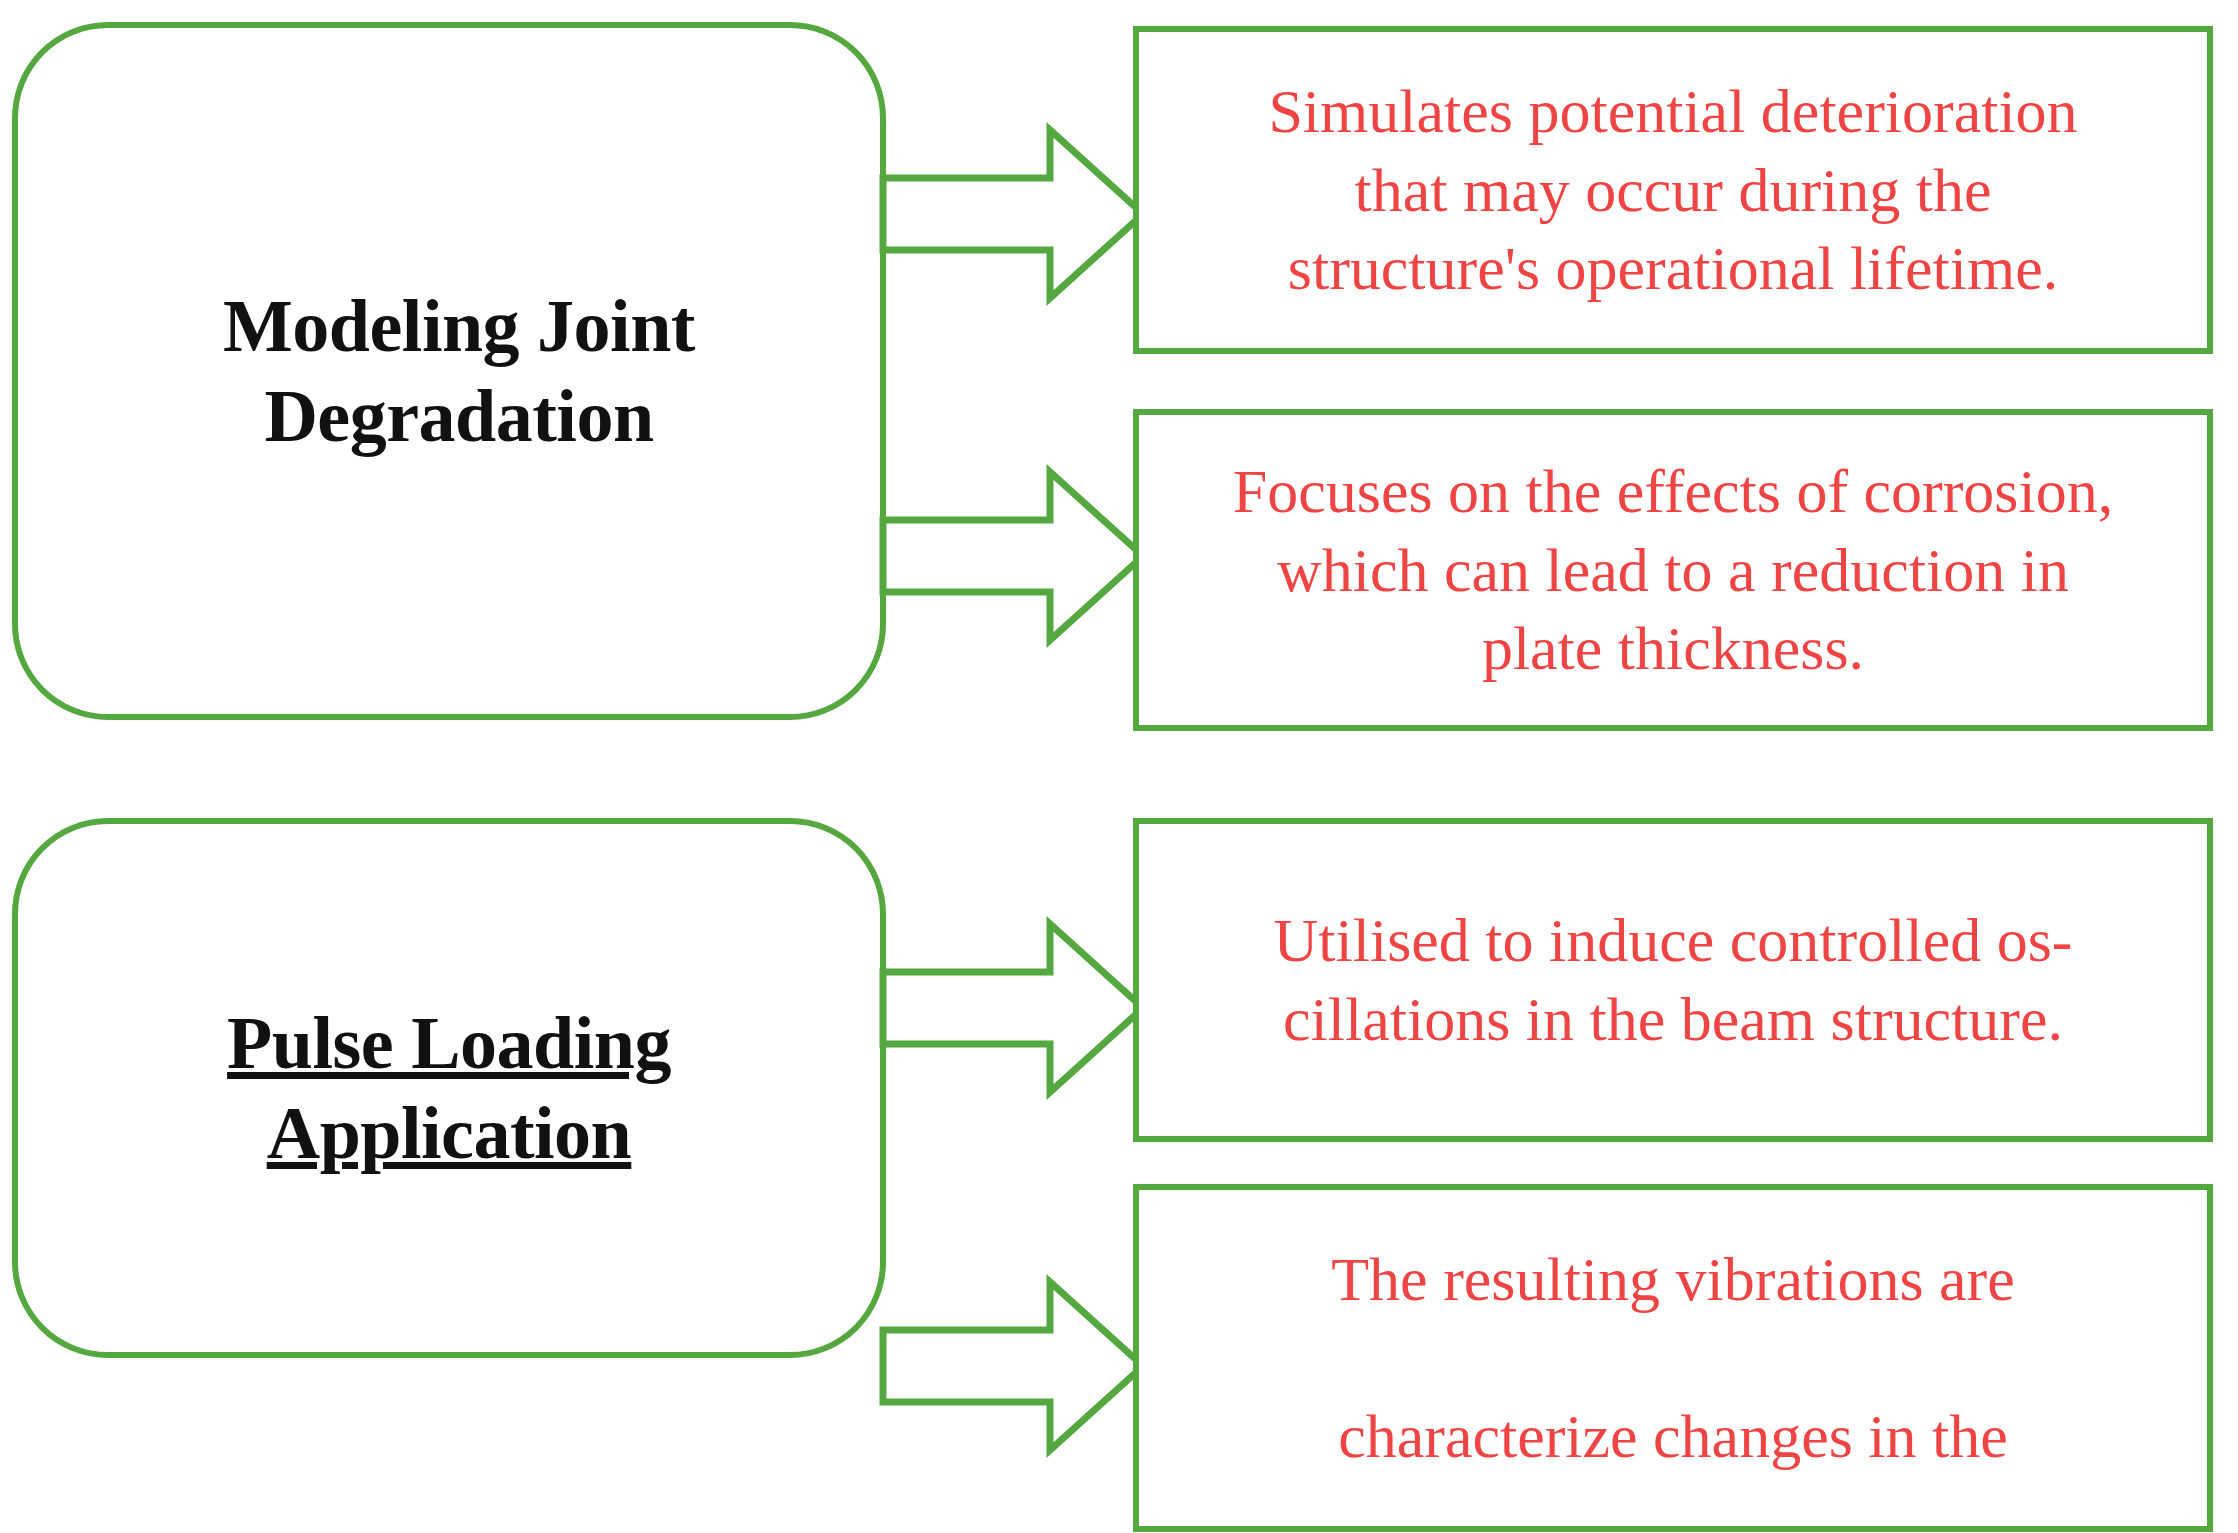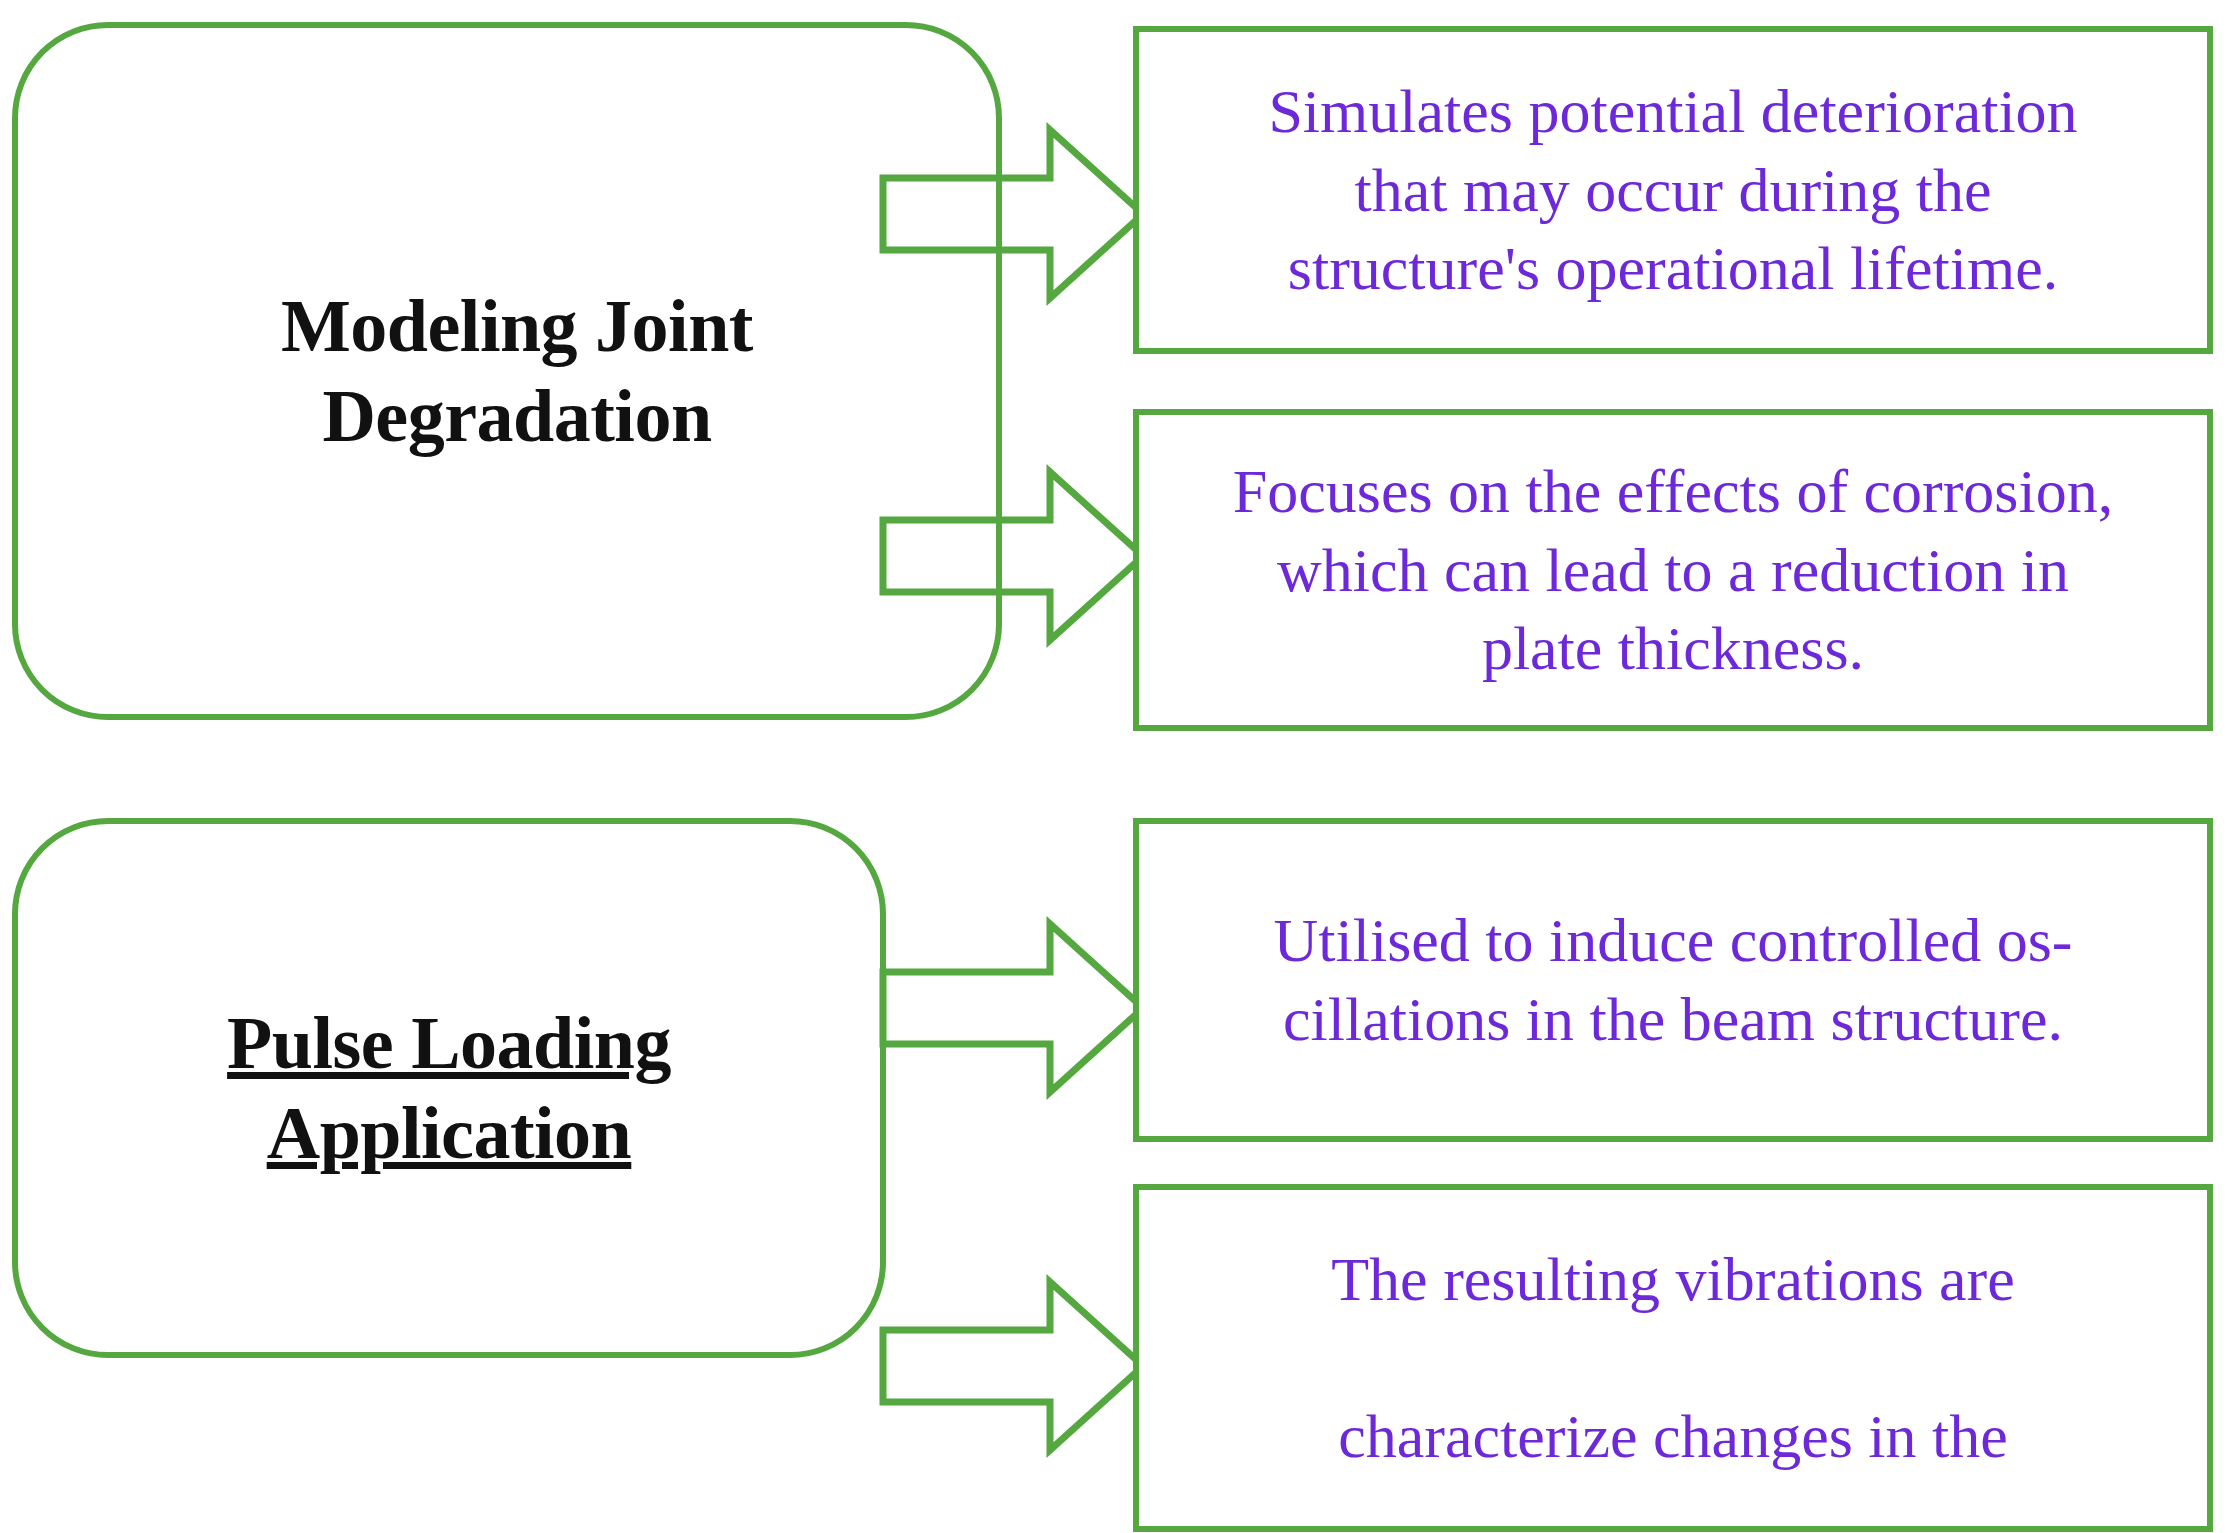--- a/index.html
+++ b/index.html
@@ -47,21 +47,21 @@
     border: 6px solid var(--accent, #55a83f);
     background: #ffffff;
     display: flex;
     align-items: center;
     justify-content: center;
     text-align: center;
   }
   .rect-box-label {
     font-size: 62px;
     line-height: 1.27;
-    color: #6d28d9;
+    color: #ef4444;
     padding: 0 34px;
   }
 
   
   .block-arrow {
     position: absolute;
     display: block;
   }
   .block-arrow svg {
     display: block;
@@ -70,21 +70,21 @@
     overflow: visible;
   }
   .block-arrow svg polygon {
     fill: none;
     stroke: var(--accent, #55a83f);
     stroke-width: 7;
     stroke-linejoin: miter;
   }
 
   
-  #round-box-1 { left: 12px;  top: 22px;  width: 990px;  height: 698px; padding-left: 20px; }
+  #round-box-1 { left: 12px;  top: 22px;  width: 874px;  height: 698px; padding-left: 20px; }
   #round-box-2 { left: 12px;  top: 818px; width: 874px;  height: 540px; text-decoration: underline; }
 
   #rect-box-1 { left: 1133px; top: 26px;   width: 1080px; height: 328px; }
   #rect-box-2 { left: 1133px; top: 396px;  width: 1080px; height: 322px; margin-top: 13px; }
   #rect-box-3 { left: 1133px; top: 818px;  width: 1080px; height: 324px; }
   #rect-box-4 { left: 1133px; top: 1184px; width: 1080px; height: 348px; }
 
   #arrow-1 { left: 880px; top: 126px;  width: 266px; height: 176px; }
   #arrow-2 { left: 880px; top: 468px;  width: 266px; height: 176px; }
   #arrow-3 { left: 880px; top: 920px;  width: 266px; height: 176px; }

